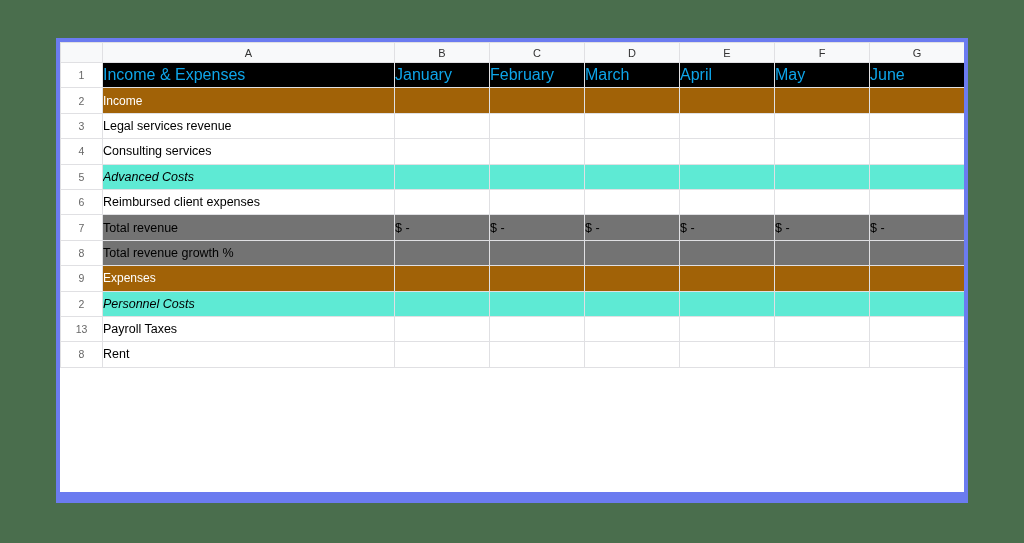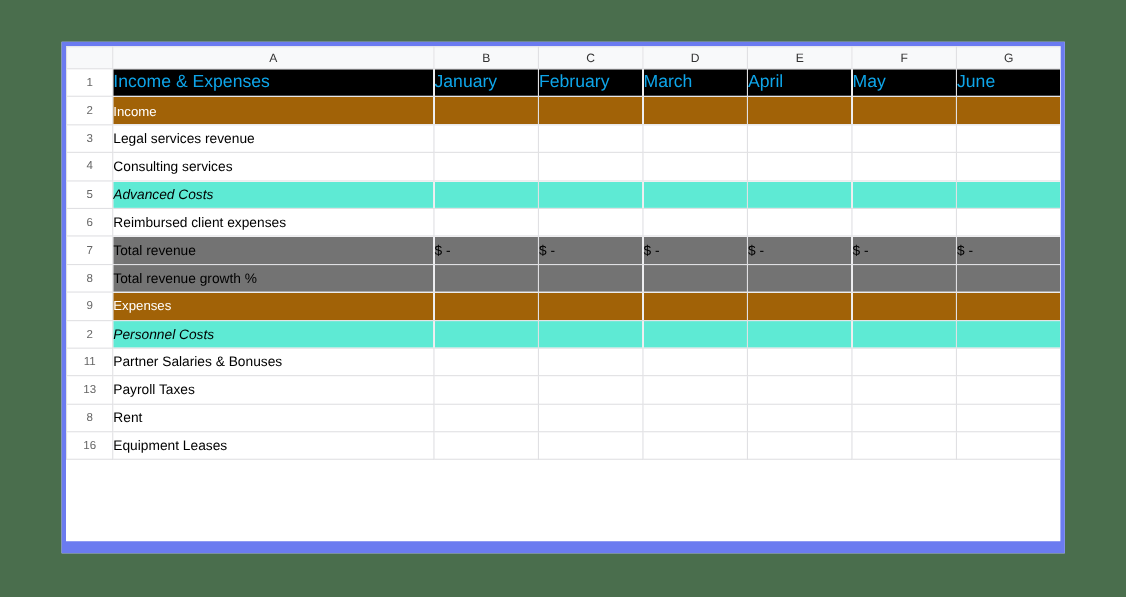--- a/index.html
+++ b/index.html
@@ -220,52 +220,32 @@
           <td class="rownum">2</td>
           <td class="cell lbl">Personnel Costs</td>
           <td class="cell num merged-span merged-first"></td>
           <td class="cell num merged-span"></td>
           <td class="cell num merged-span"></td>
           <td class="cell num merged-span"></td>
           <td class="cell num merged-span"></td>
           <td class="cell num merged-span merged-last"></td>
         </tr>
         <tr class="r-normal">
-          <td class="rownum">11</td>
-          <td class="cell lbl">Partner Salaries &amp; Bonuses</td>
-          <td class="cell num"></td>
-          <td class="cell num"></td>
-          <td class="cell num"></td>
-          <td class="cell num"></td>
-          <td class="cell num"></td>
-          <td class="cell num"></td>
-        </tr>
-        <tr class="r-normal">
           <td class="rownum">13</td>
           <td class="cell lbl">Payroll Taxes</td>
           <td class="cell num"></td>
           <td class="cell num"></td>
           <td class="cell num"></td>
           <td class="cell num"></td>
           <td class="cell num"></td>
           <td class="cell num"></td>
         </tr>
         <tr class="r-normal">
           <td class="rownum">8</td>
           <td class="cell lbl">Rent</td>
-          <td class="cell num"></td>
-          <td class="cell num"></td>
-          <td class="cell num"></td>
-          <td class="cell num"></td>
-          <td class="cell num"></td>
-          <td class="cell num"></td>
-        </tr>
-        <tr class="r-normal">
-          <td class="rownum">16</td>
-          <td class="cell lbl">Equipment Leases</td>
           <td class="cell num"></td>
           <td class="cell num"></td>
           <td class="cell num"></td>
           <td class="cell num"></td>
           <td class="cell num"></td>
           <td class="cell num"></td>
         </tr>
       </tbody>
   </table>
 </div>

